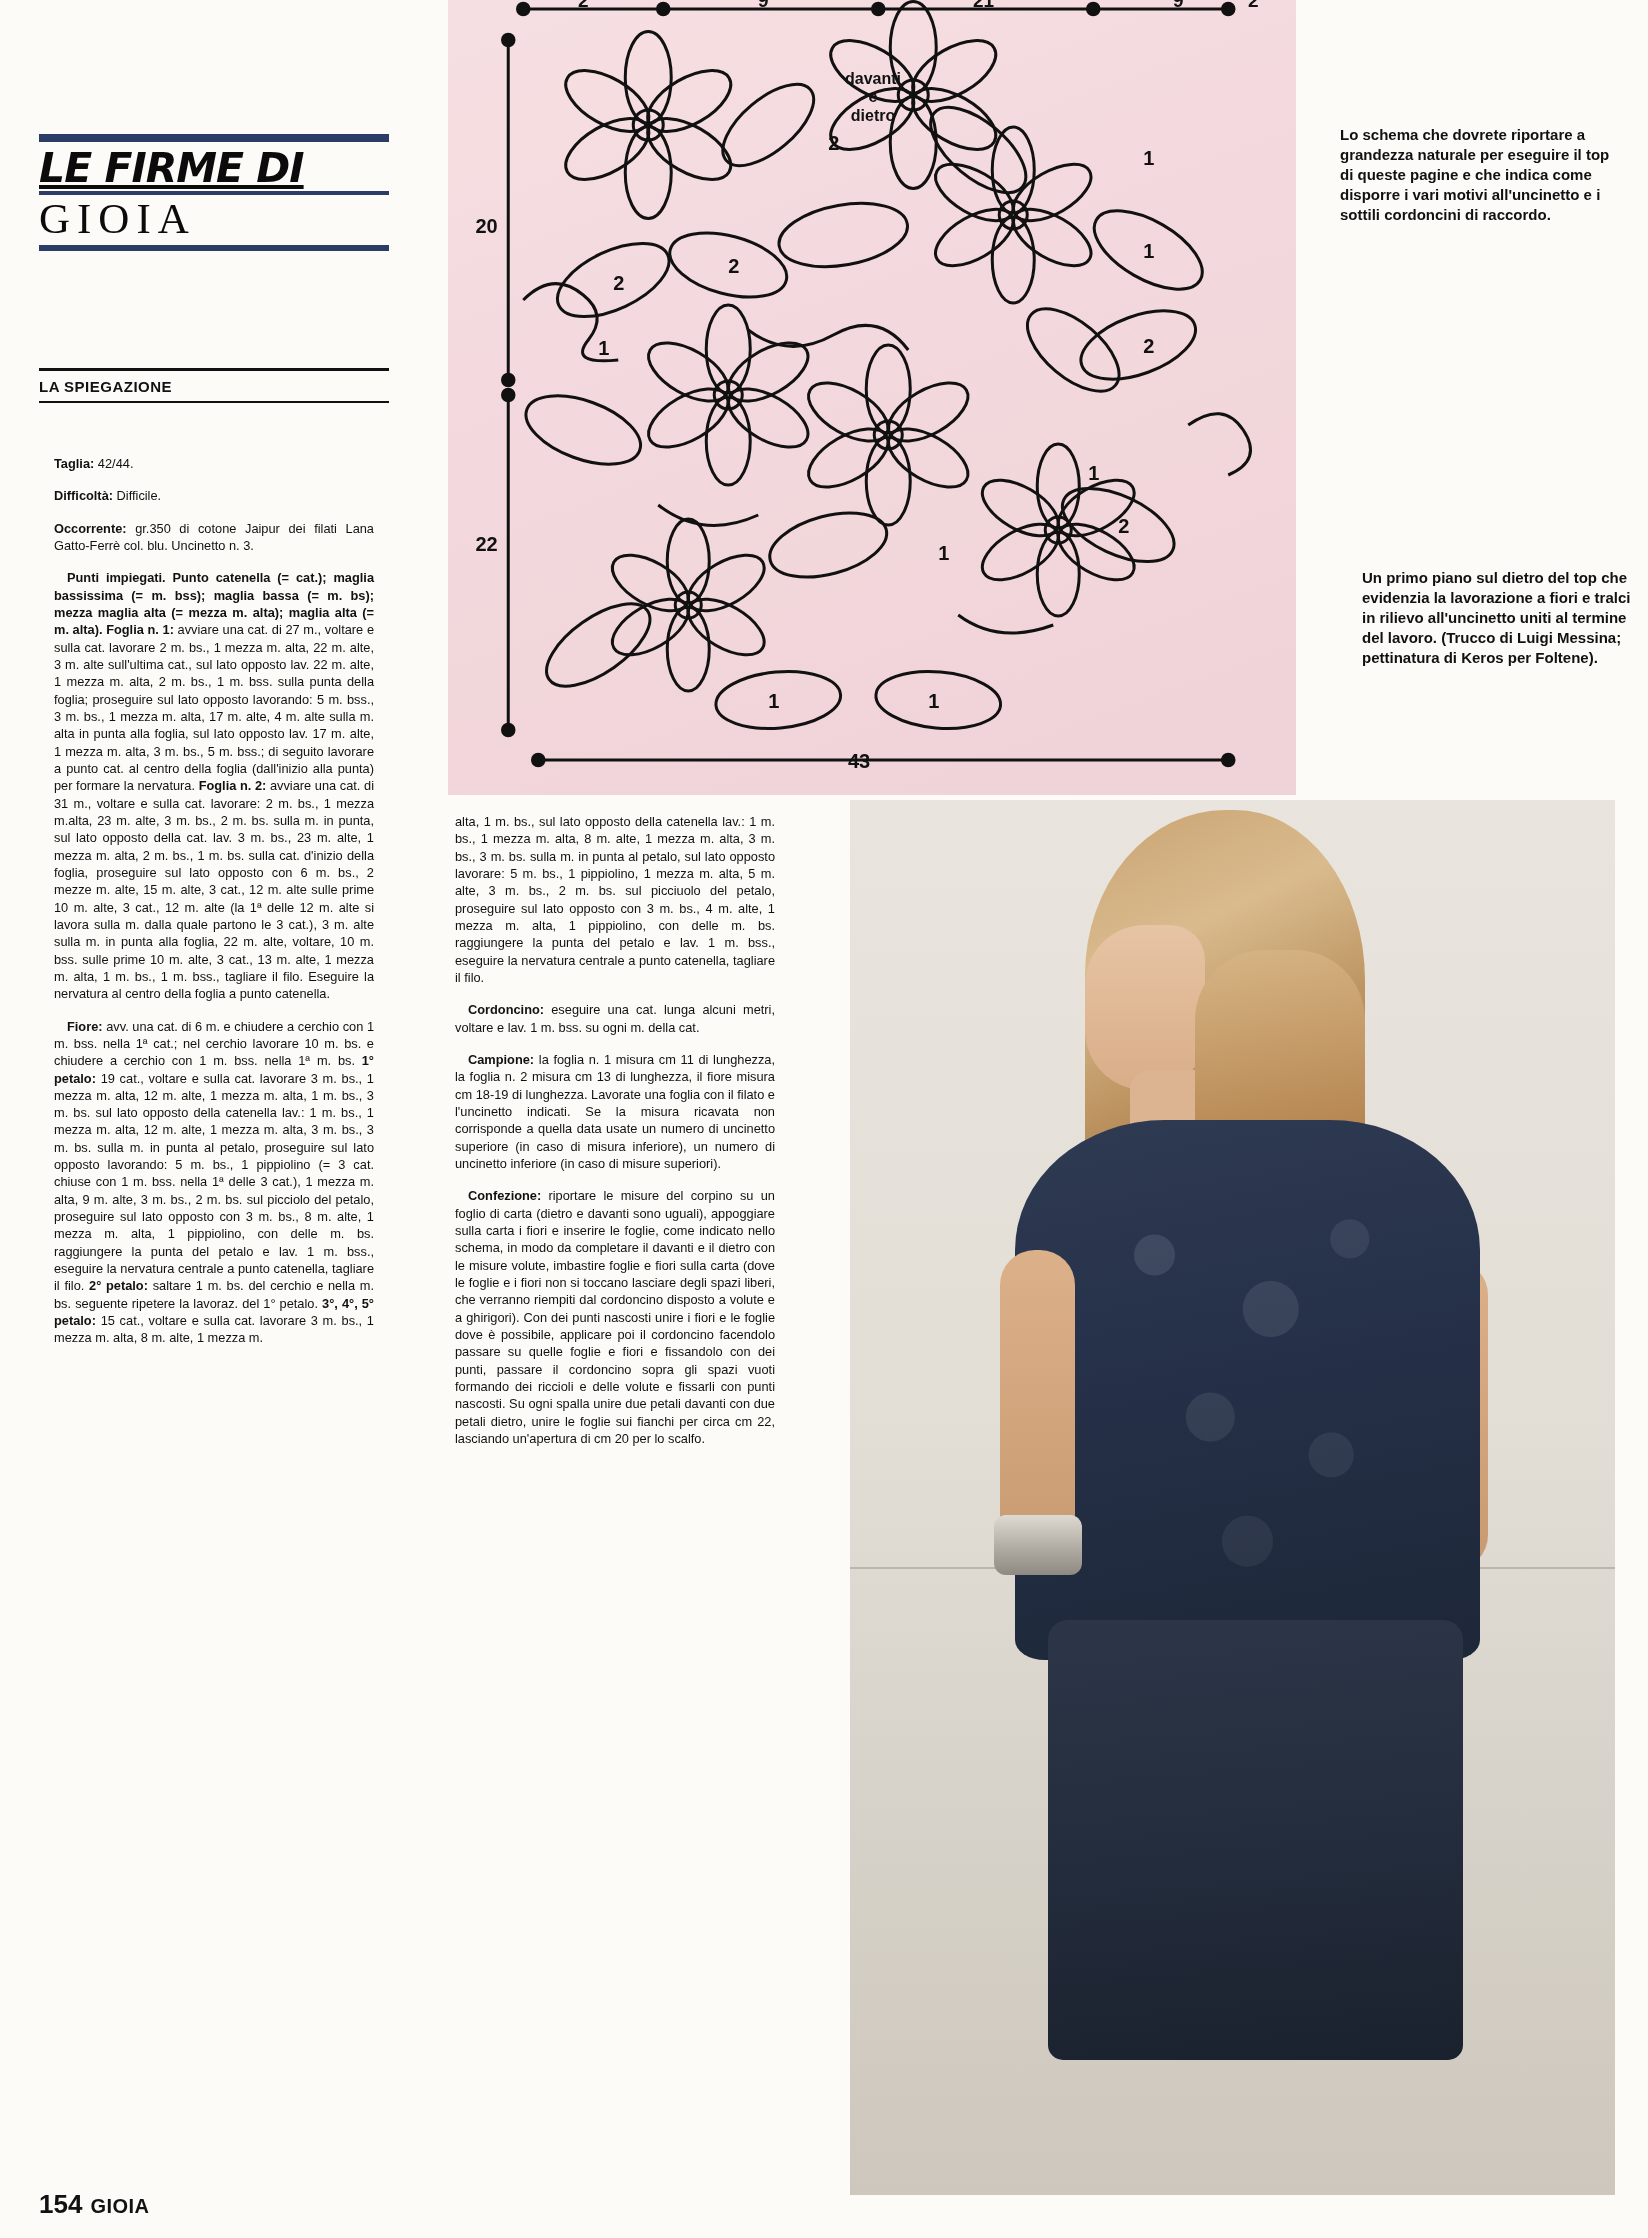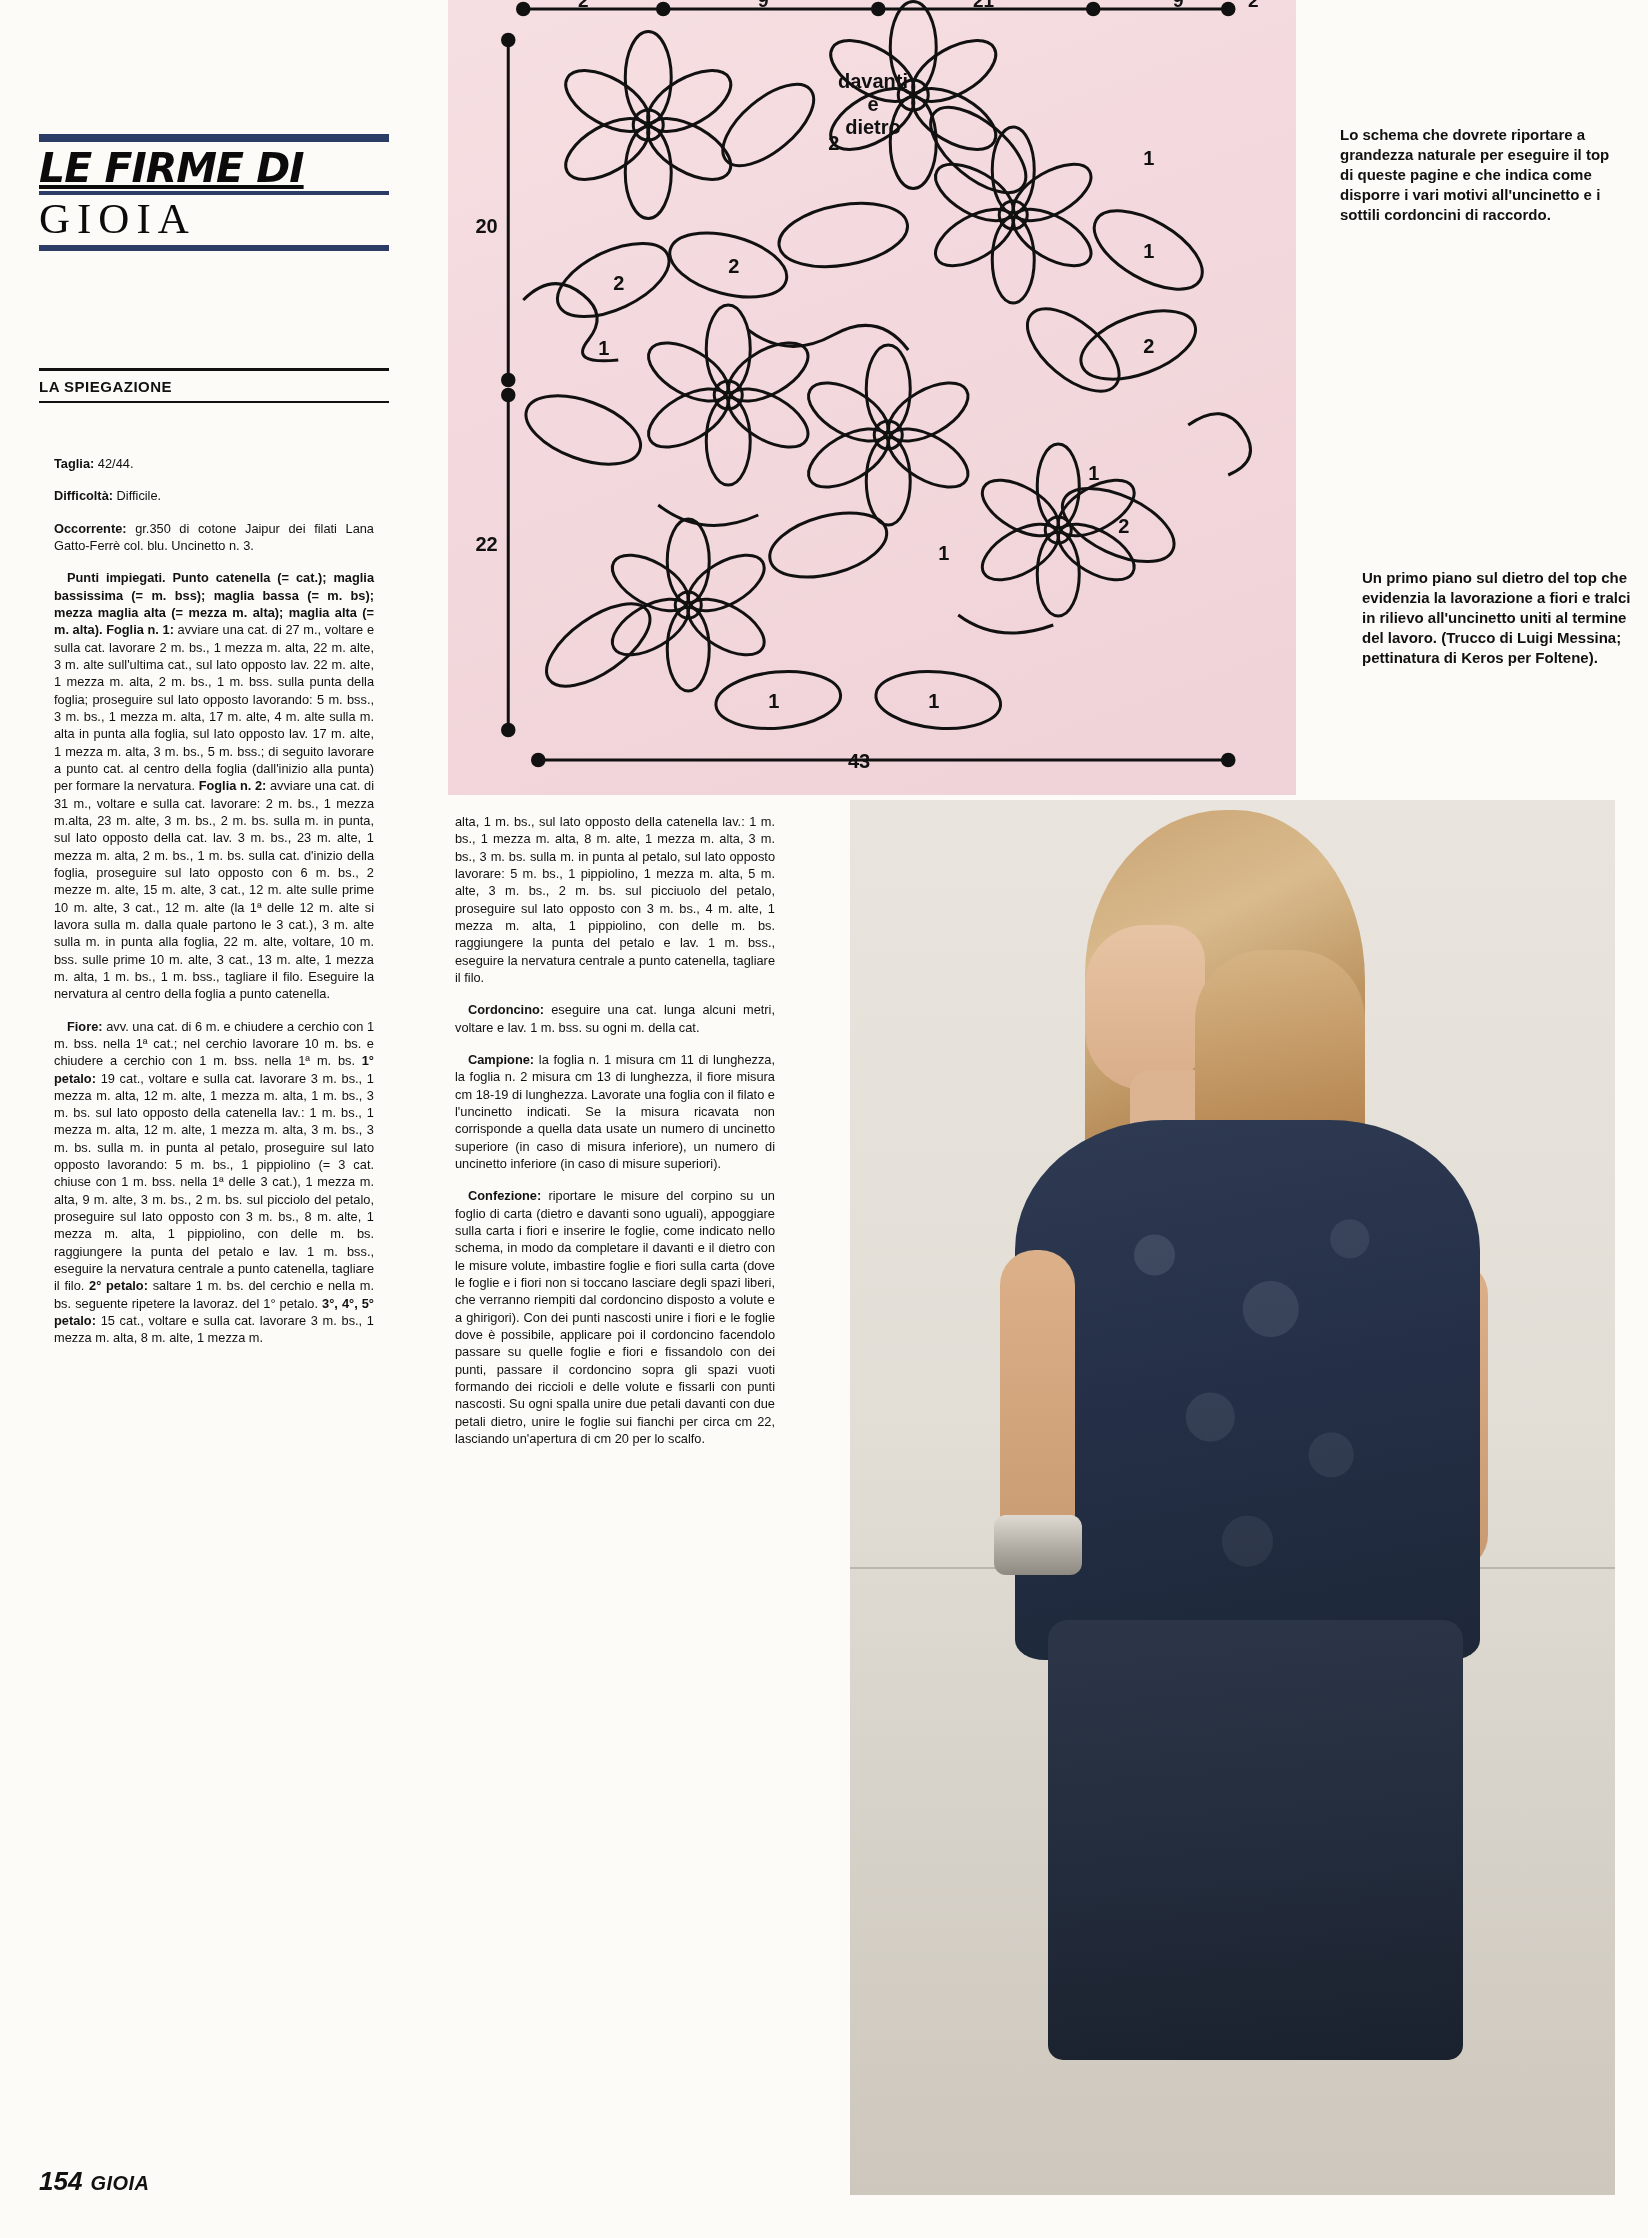--- a/index.html
+++ b/index.html
@@ -118,21 +118,21 @@
     position: absolute;
     inset: 0;
   }
   .davanti {
     position: absolute;
     left: 360px;
     top: 70px;
     text-align: center;
     font-family: "Liberation Sans", sans-serif;
     font-weight: bold;
-    font-size: 20px;
+    font-size: 16px;
     line-height: 1.15;
     color: #111;
     width: 130px;
   }
   .dim-label {
     position: absolute;
     font-family: "Liberation Sans", sans-serif;
     font-weight: bold;
     font-size: 20px;
     color: #111;
@@ -282,24 +282,23 @@
     width: 88px;
     height: 60px;
     background: linear-gradient(180deg,#dedad2 0%, #b5b0a7 50%, #8f8a81 100%);
     border-radius: 12px;
   }
 
   
   .footer {
     position: absolute;
     left: 39px;
-    bottom: 42px;
-    font-family: "Liberation Sans", sans-serif;
-    color: #111;
-    font-style: italic;
+    bottom: 19px;
+    font-family: "Liberation Sans", sans-serif;
+    color: #111;
   }
   .folio {
     font-weight: bold;
     font-size: 26px;
     display: inline-block;
     vertical-align: baseline;
   }
   .folio-name {
     font-weight: bold;
     font-size: 20px;

